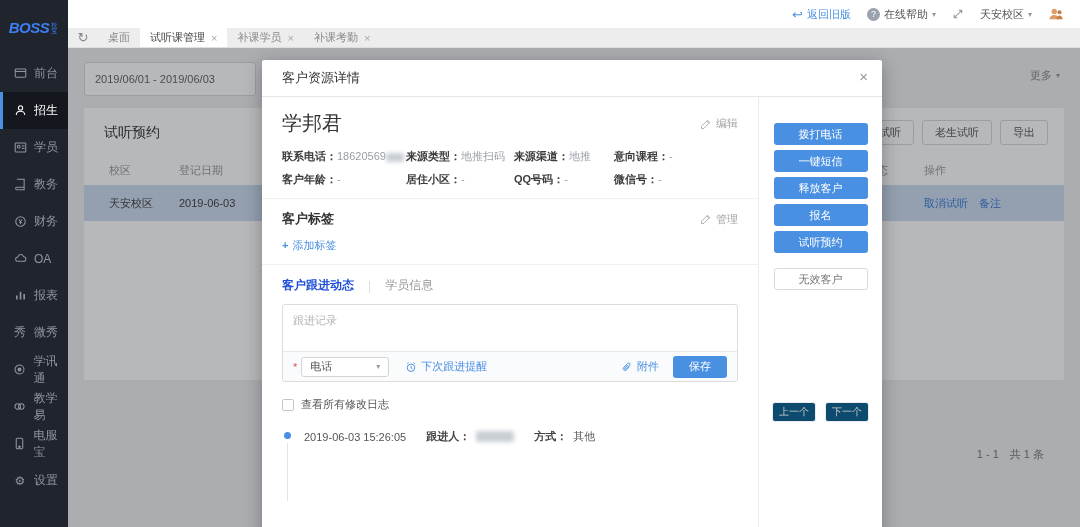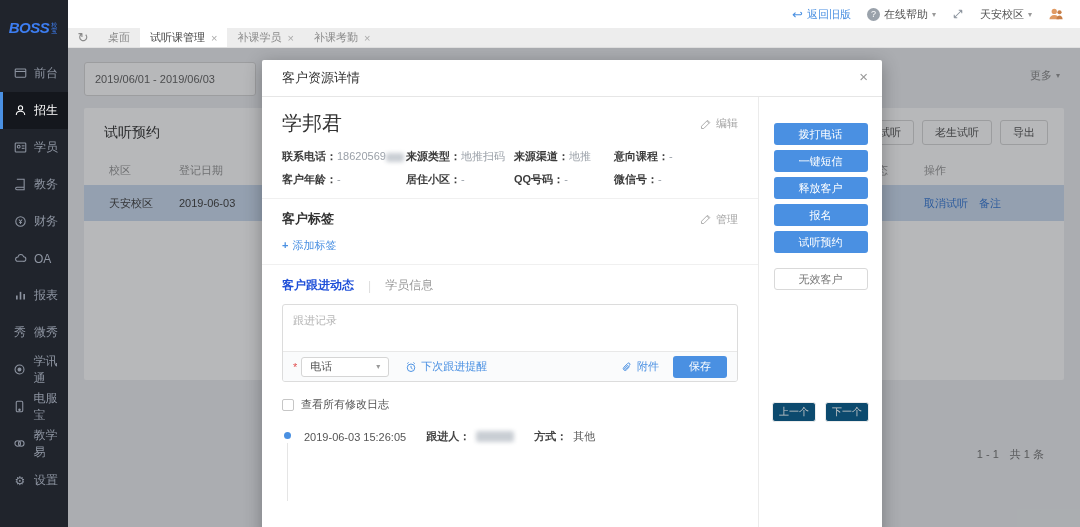--- a/index.html
+++ b/index.html
@@ -205,34 +205,34 @@
         <svg viewBox="0 0 16 16">
           <circle cx="8" cy="8" r="5.5"></circle>
           <circle cx="8" cy="8" r="1.8" fill="#8e95a2"></circle>
         </svg>
       </span>
     <span>学讯通</span>
   </div>
   <div class="menu-item">
     <span class="sicon">
         <svg viewBox="0 0 16 16">
+          <circle cx="5.8" cy="8" r="3.4"></circle>
+          <circle cx="10.2" cy="8" r="3.4"></circle>
+        </svg>
+      </span>
+    <span>教学易</span>
+  </div>
+  <div class="menu-item">
+    <span class="sicon">
+        <svg viewBox="0 0 16 16">
           <rect x="4" y="1.5" width="8" height="13" rx="1.5"></rect>
           <circle cx="8" cy="12" r="0.9" fill="#8e95a2"></circle>
         </svg>
       </span>
     <span>电服宝</span>
-  </div>
-  <div class="menu-item">
-    <span class="sicon">
-        <svg viewBox="0 0 16 16">
-          <circle cx="5.8" cy="8" r="3.4"></circle>
-          <circle cx="10.2" cy="8" r="3.4"></circle>
-        </svg>
-      </span>
-    <span>教学易</span>
   </div>
   <div class="menu-item">
     <span class="sicon">⚙</span>
     <span>设置</span>
   </div>
 </div>
 
 <div class="topbar">
   <span class="tb-item tb-back">
     <span class="aicon">↩</span>

